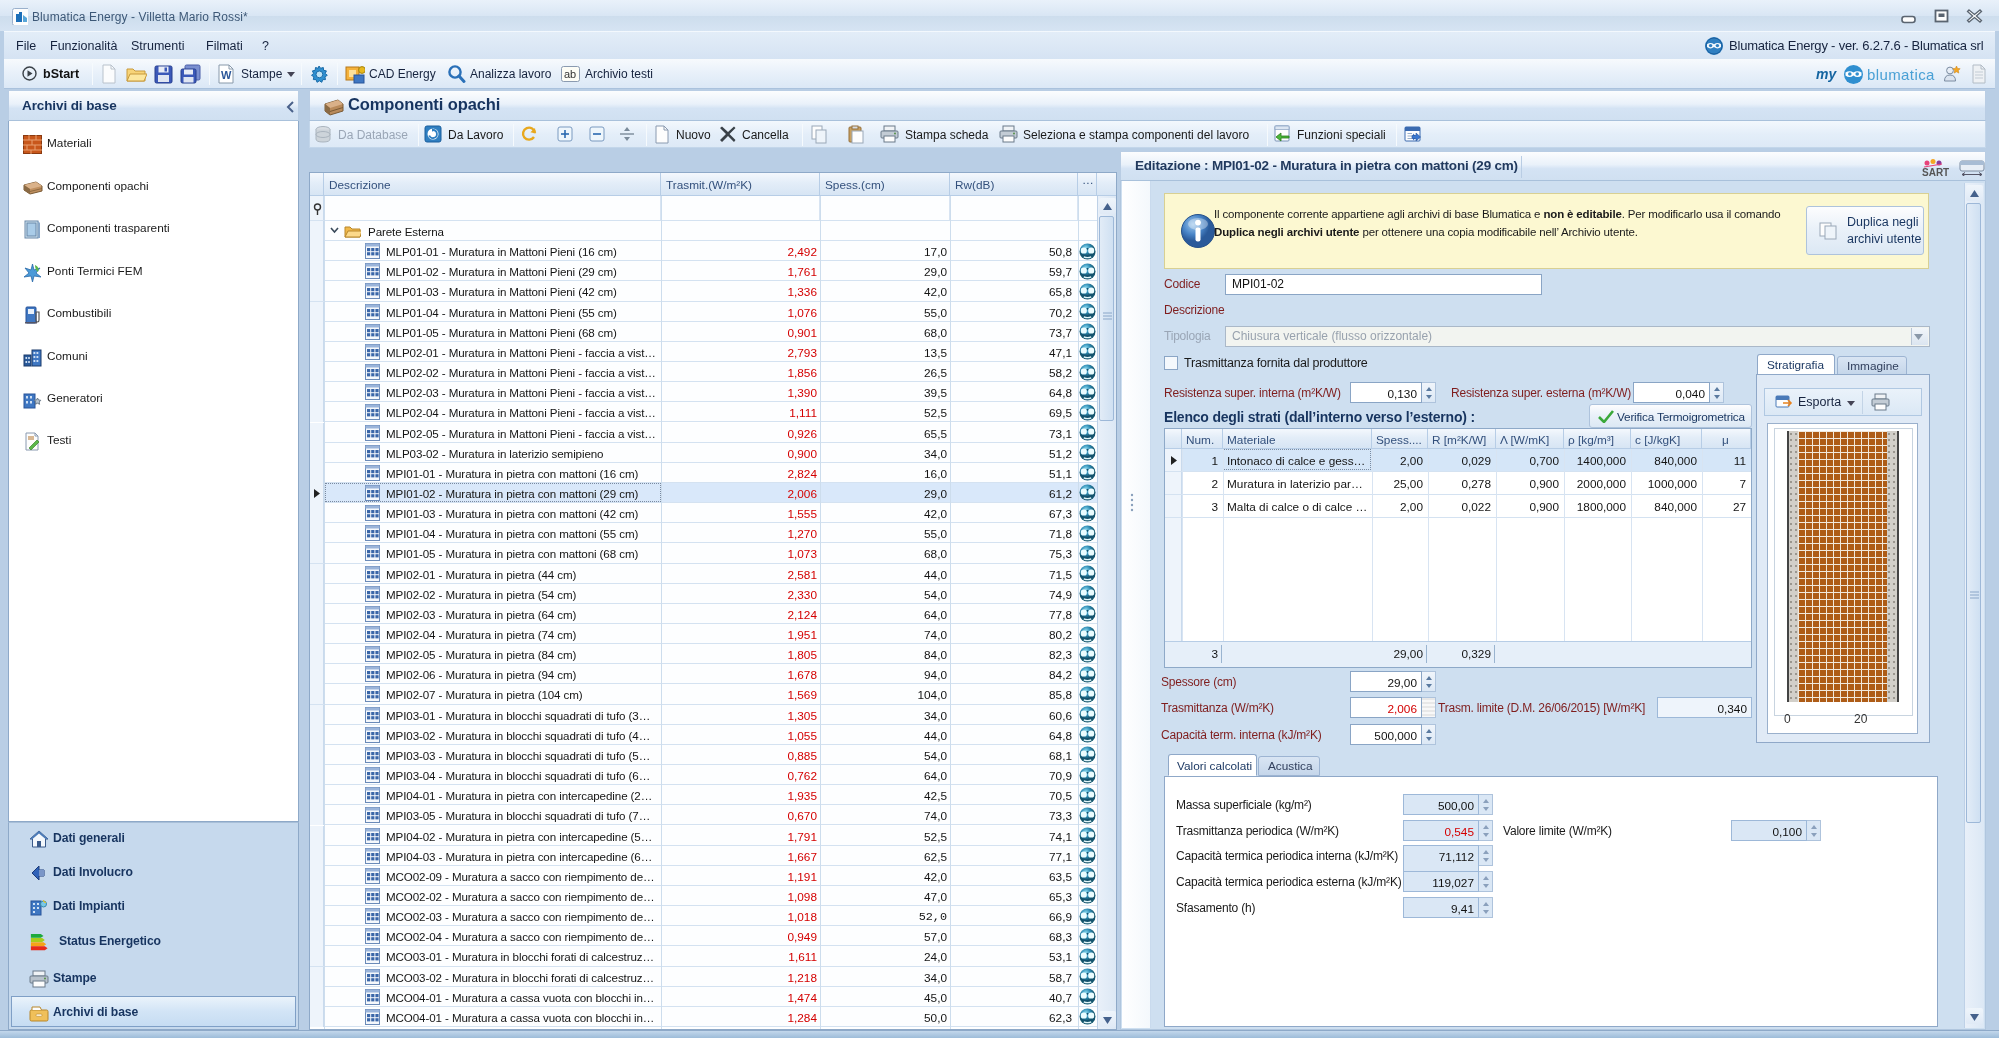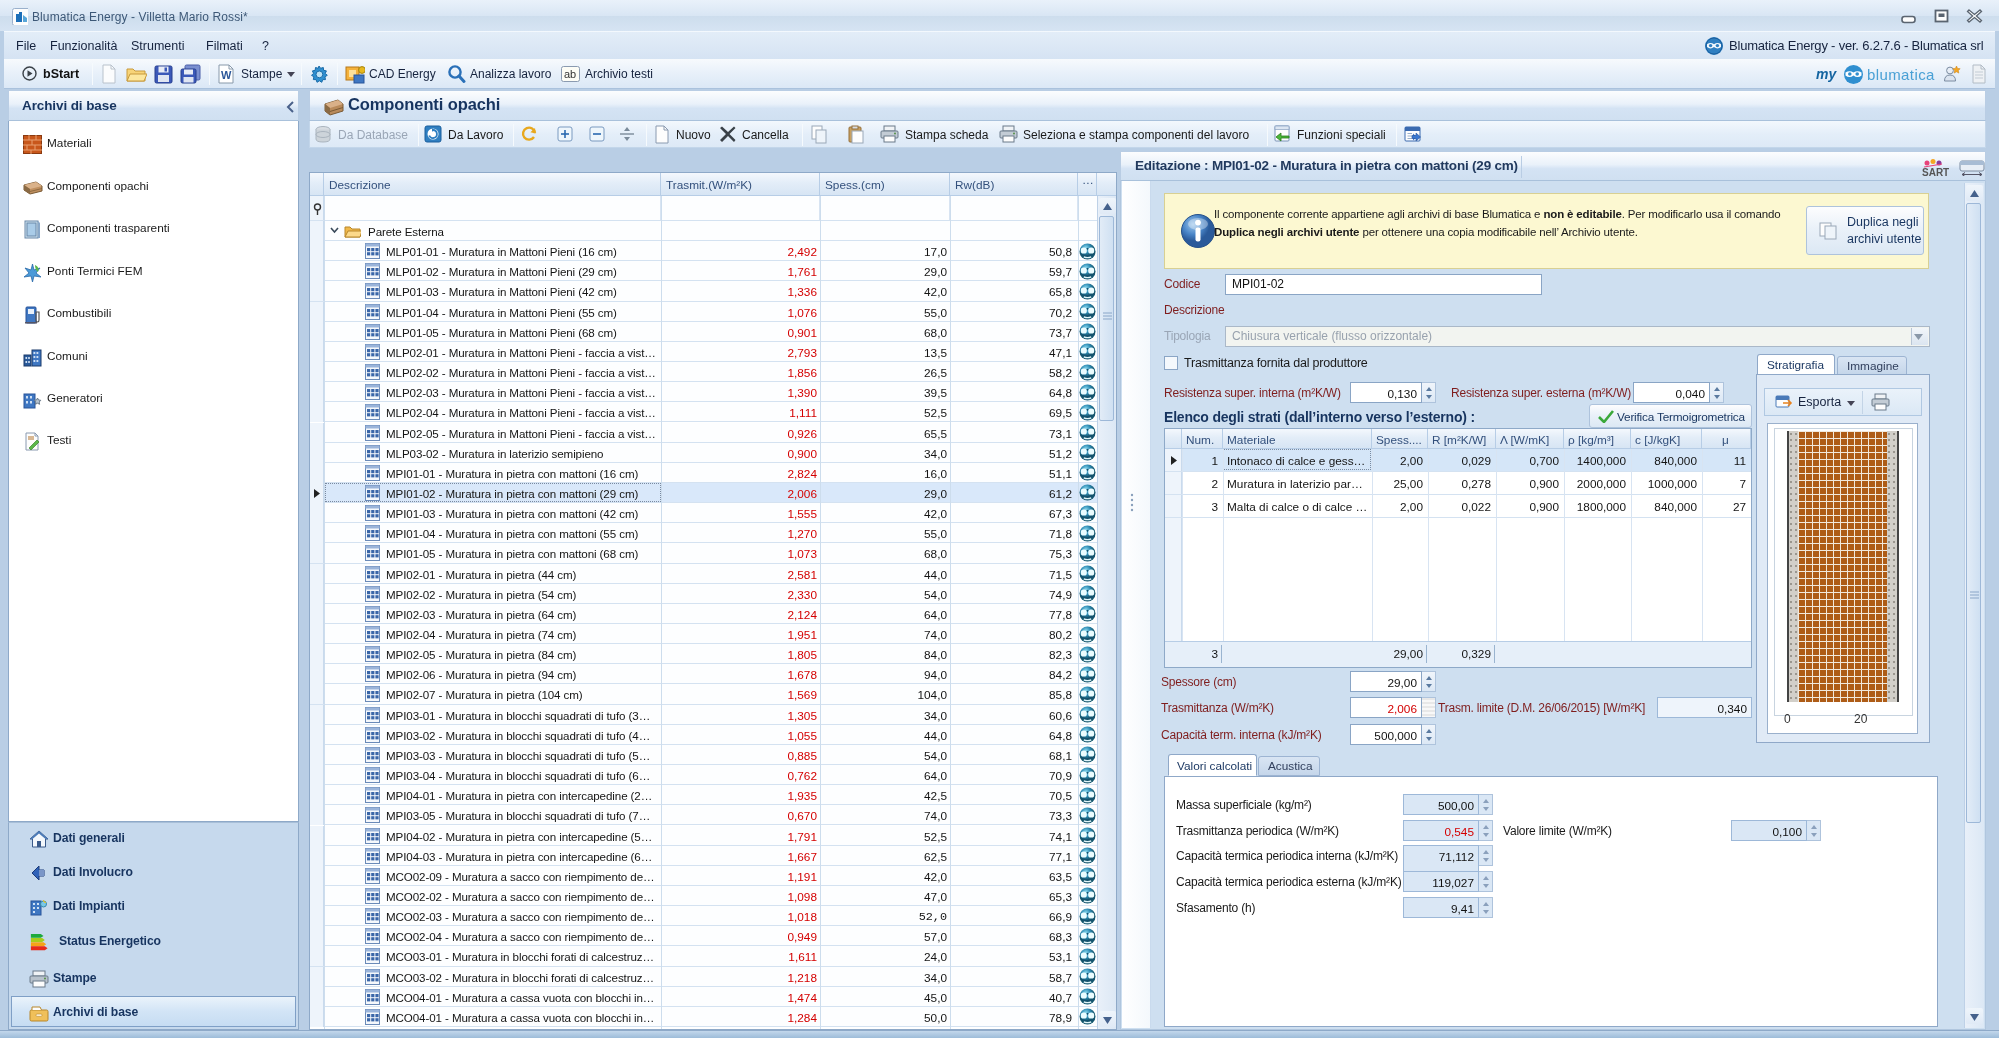--- a/index.html
+++ b/index.html
@@ -1510,21 +1510,21 @@
             <rect x="6.2" y="5" width="3.2" height="3.2"></rect>
             <rect x="2" y="9.2" width="3.2" height="3.2"></rect>
             <rect x="6.2" y="9.2" width="3.2" height="3.2"></rect>
             <rect x="10.4" y="5" width="3.2" height="3.2"></rect>
             <rect x="10.4" y="9.2" width="3.2" height="3.2"></rect>
           </g>
         </svg>
         <span class="gtext" style="left:76px;">MCO04-01 - Muratura a cassa vuota con blocchi in…</span>
         <span class="gnum red red" style="left:351px;width:156px;">1,284</span>
         <span class="gnum" style="left:510px;width:127px;">50,0</span>
-        <span class="gnum" style="left:640px;width:122px;">78,9</span>
+        <span class="gnum" style="left:640px;width:122px;">62,3</span>
         <svg class="ic" style="left:769px;top:1.5px;" width="17" height="17" viewBox="0 0 17 17">
           <circle cx="8.5" cy="8.5" r="8" fill="url(#gg)"></circle>
           <rect x="1.8" y="4.6" width="6" height="6" rx="2.6" fill="#eafcff"></rect>
           <rect x="9.2" y="4.6" width="6" height="6" rx="2.6" fill="#eafcff"></rect>
           <path d="M7.4 5.4 L8.5 7.2 L9.6 5.4 L8.5 4.8 Z" fill="#16506e"></path>
           <path d="M1.2 10.4 Q8.5 13.4 15.8 10.4 L15.4 12 Q8.5 14.6 2.6 12 Z" fill="#16506e" opacity="0.85"></path>
           <path d="M4.8 13.8 Q8.5 15.6 12.2 13.8" stroke="#e2f6fb" stroke-width="1.3" fill="none"></path>
         </svg>
       </div>
       <div class="abs" style="left:14px;top:23px;width:1px;height:833px;background:#cddded;"></div>

